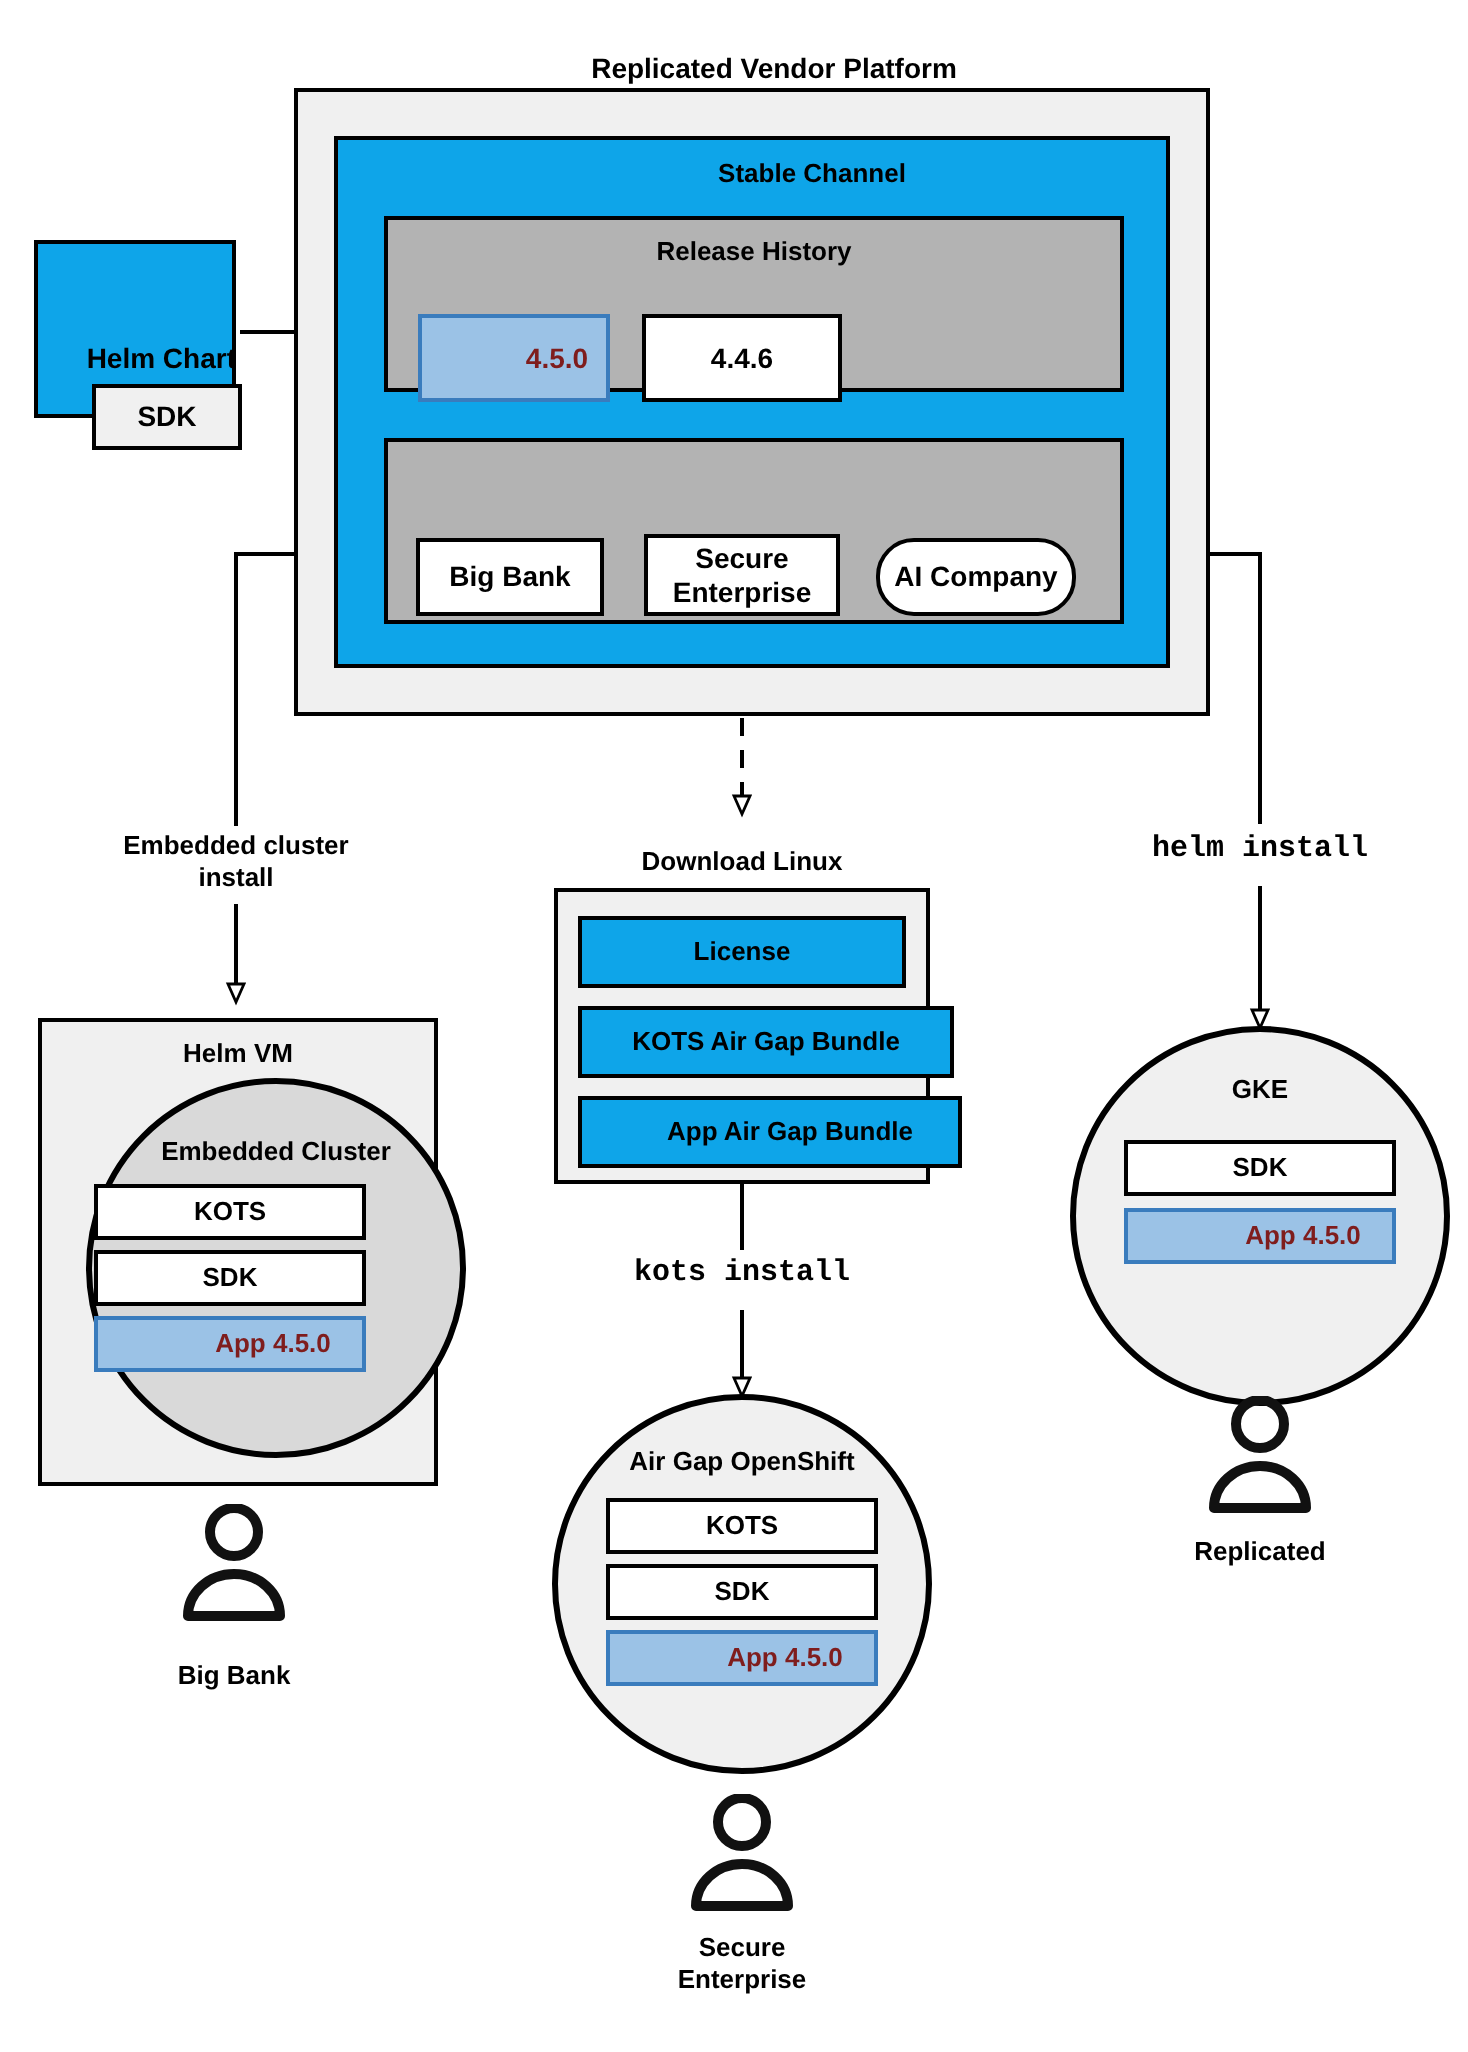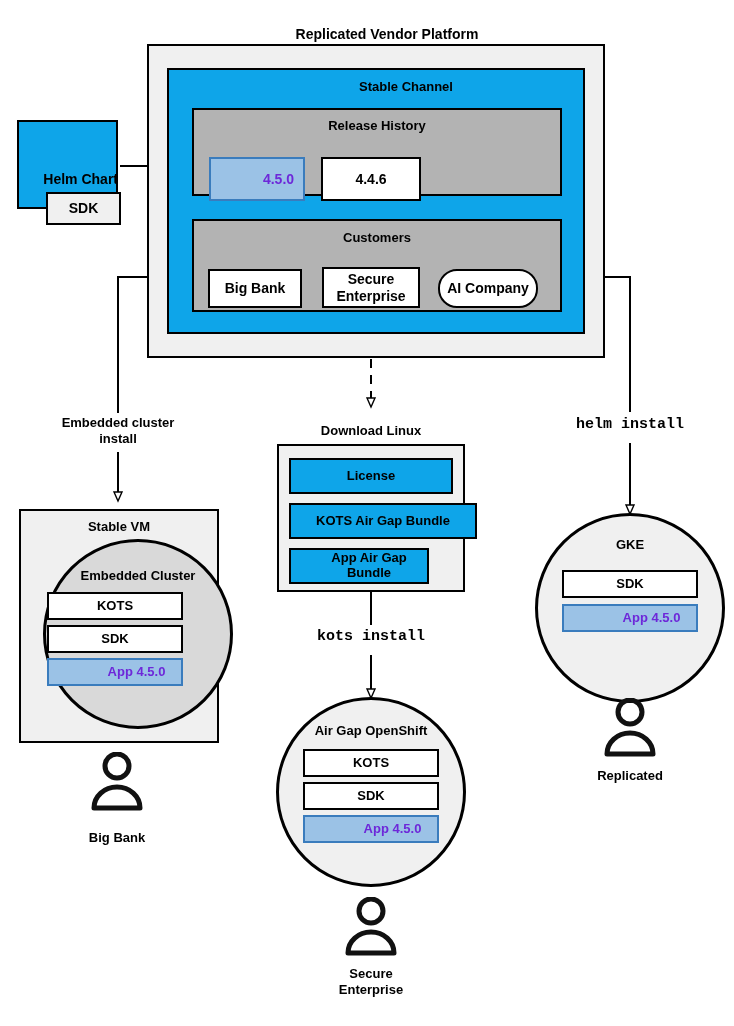--- a/index.html
+++ b/index.html
@@ -46,21 +46,21 @@
     line-height: 1.2;
   }
   .boxed { border: 2px solid #000000; }
   .fill-l1 { background: #f0f0f0; }
   .fill-l2 { background: #0ea5e9; }
   .fill-l3 { background: #b3b3b3; }
   .fill-white { background: #ffffff; }
   .fill-blue {
     background: #9bc2e6;
     border: 2px solid #3a7cbd;
-    color: #6d28d9;
+    color: #7f1d1d;
     padding-left: 43px;
   }
   .circle {
     position: absolute;
     box-sizing: border-box;
     border: 3px solid #000000;
     border-radius: 50%;
   }
   .circle-l1 { background: #f0f0f0; }
   .circle-l2 { background: #d9d9d9; }
@@ -128,43 +128,42 @@
 
   <div class="node boxed fill-l2" style="left:167px; top:68px; width:418px; height:266px;"></div>
   <div class="hdr f13" style="left:167px; top:79px; width:478px;">Stable Channel</div>
 
   <div class="node boxed fill-l3" style="left:192px; top:108px; width:370px; height:88px;"></div>
   <div class="hdr f13" style="left:192px; top:118px; width:370px;">Release History</div>
   <div class="node fill-blue f14" style="left:209px; top:145px; width:96px; height:44px;">4.5.0</div>
   <div class="node boxed fill-white f14" style="left:321px; top:145px; width:100px; height:44px;">4.4.6</div>
 
   <div class="node boxed fill-l3" style="left:192px; top:219px; width:370px; height:93px;"></div>
-  <div class="hdr f13" style="left:192px; top:230px; width:370px;">Customers</div>
   <div class="node boxed fill-white f14" style="left:208px; top:257px; width:94px; height:39px;">Big Bank</div>
   <div class="node boxed fill-white f14" style="left:322px; top:255px; width:98px; height:41px; white-space:pre-line;">Secure
 Enterprise</div>
   <div class="node boxed fill-white f14" style="left:438px; top:257px; width:100px; height:39px;border-radius:19px;">AI Company</div>
 
   <div class="node boxed fill-l2" style="left:17px; top:120px; width:101px; height:89px;"></div>
   <div class="hdr f14" style="left:17px; top:159px; width:101px;text-align:right;">Helm Chart</div>
   <div class="node boxed fill-l1 f14" style="left:46px; top:180px; width:75px; height:33px;">SDK</div>
 
   <div class="label-plain f13" style="left:38px; top:415px; width:160px; white-space:pre-line;">Embedded cluster
 install</div>
   <div class="label-mono f15" style="left:291px; top:628px; width:160px;">kots install</div>
   <div class="label-mono f15" style="left:550px; top:416px; width:160px;">helm install</div>
 
   <div class="hdr f13" style="left:277px; top:423px; width:188px;">Download Linux</div>
   <div class="node boxed fill-l1" style="left:277px; top:444px; width:188px; height:148px;"></div>
   <div class="node boxed fill-l2 f13" style="left:289px; top:458px; width:164px; height:36px;">License</div>
   <div class="node boxed fill-l2 f13" style="left:289px; top:503px; width:188px; height:36px;">KOTS Air Gap Bundle</div>
-  <div class="node boxed fill-l2 f13" style="left:289px; top:548px; width:140px; height:36px;padding-left:20px;">App Air Gap Bundle</div>
+  <div class="node boxed fill-l2 f13" style="left:289px; top:548px; width:192px; height:36px;padding-left:20px;">App Air Gap Bundle</div>
 
   <div class="node boxed fill-l1" style="left:19px; top:509px; width:200px; height:234px;"></div>
-  <div class="hdr f13" style="left:19px; top:519px; width:200px;">Stable VM</div>
+  <div class="hdr f13" style="left:19px; top:519px; width:200px;">Helm VM</div>
   <div class="circle circle-l2" style="left:43px; top:539px; width:190px; height:190px;"></div>
   <div class="hdr f13" style="left:43px; top:568px; width:190px;">Embedded Cluster</div>
   <div class="node boxed fill-white f13" style="left:47px; top:592px; width:136px; height:28px;">KOTS</div>
   <div class="node boxed fill-white f13" style="left:47px; top:625px; width:136px; height:28px;">SDK</div>
   <div class="node fill-blue f13" style="left:47px; top:658px; width:136px; height:28px;">App 4.5.0</div>
 
   <svg class="person" style="left:88px; top:752px;" viewBox="0 0 58 62">
     <circle cx="29" cy="14" r="12" fill="none" stroke="#111111" stroke-width="5"></circle>
     <path d="M6,56 a23,21 0 0 1 46,0 z" fill="none" stroke="#111111" stroke-width="5" stroke-linejoin="round"></path>
   </svg>

